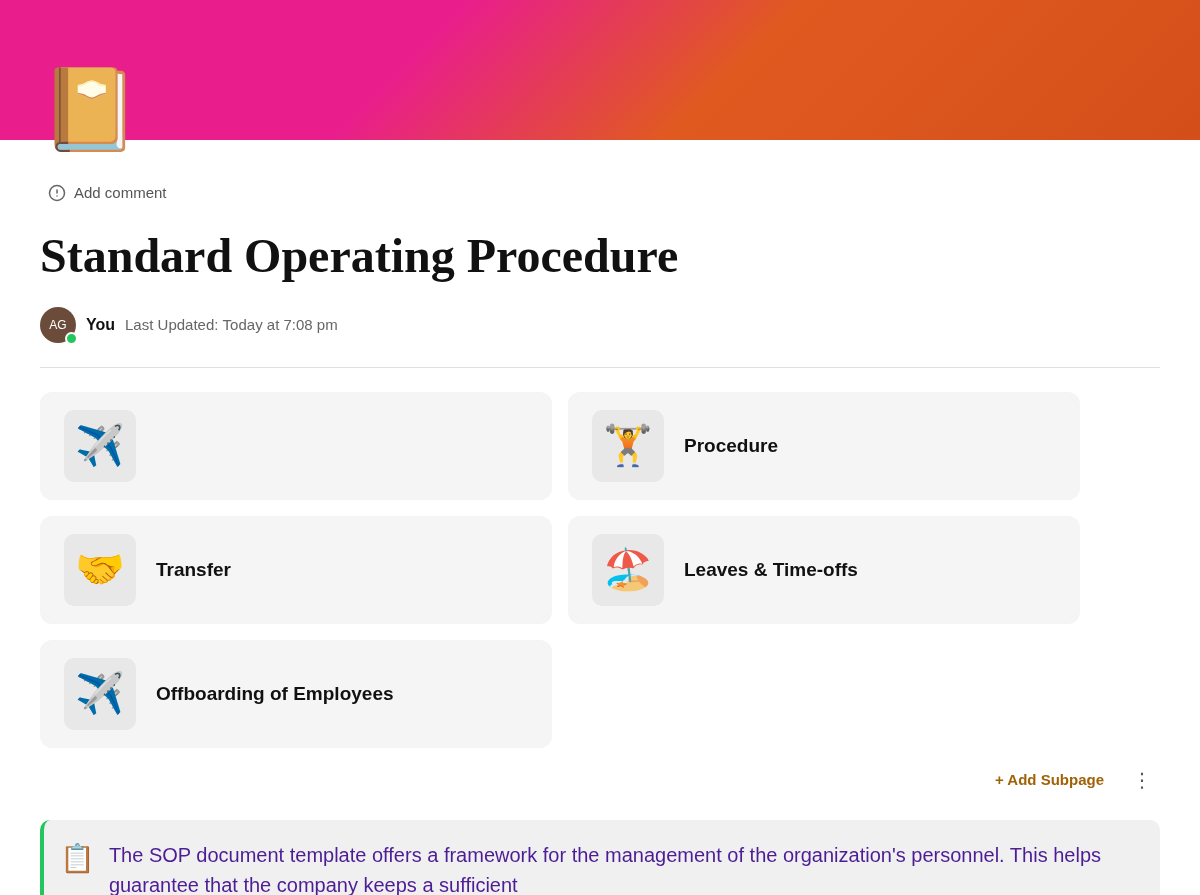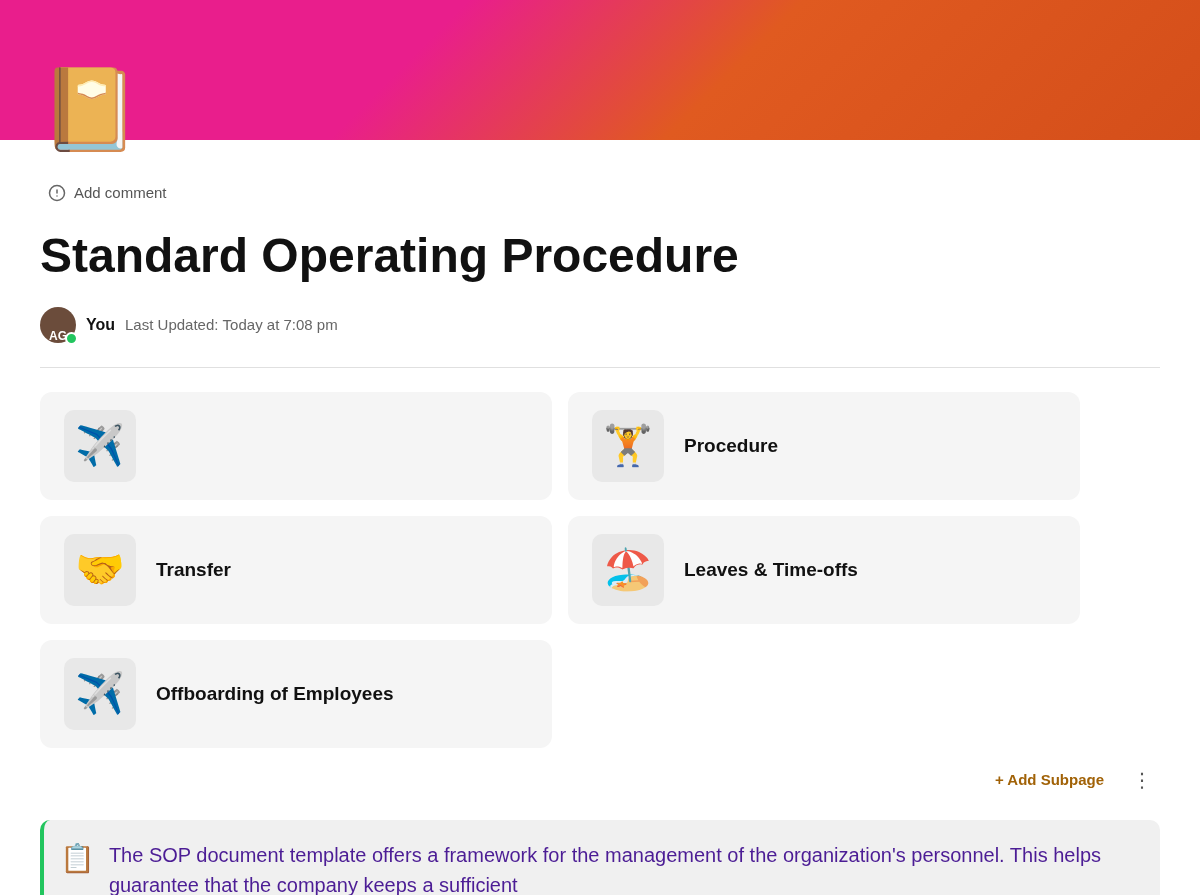--- a/index.html
+++ b/index.html
@@ -55,40 +55,41 @@
 
     
     .page-title {
       padding: 8px 40px 12px 40px;
     }
     .page-title h1 {
       font-size: 48px;
       font-weight: 800;
       color: #111;
       line-height: 1.1;
+      font-family: Liberation Serif, serif;
     }
 
     
     .author-row {
       display: flex;
       align-items: center;
       gap: 10px;
       padding: 12px 40px 16px 40px;
     }
 
     .avatar {
       width: 36px;
       height: 36px;
       border-radius: 50%;
       background: #6b4c3b;
       color: #fff;
       font-size: 12px;
-      font-weight: 700;
-      display: flex;
-      align-items: flex-end;
+      font-weight: 400;
+      display: flex;
+      align-items: center;
       justify-content: center;
       position: relative;
       flex-shrink: 0;
     }
 
     .avatar-badge {
       position: absolute;
       bottom: -2px;
       right: -2px;
       width: 13px;

